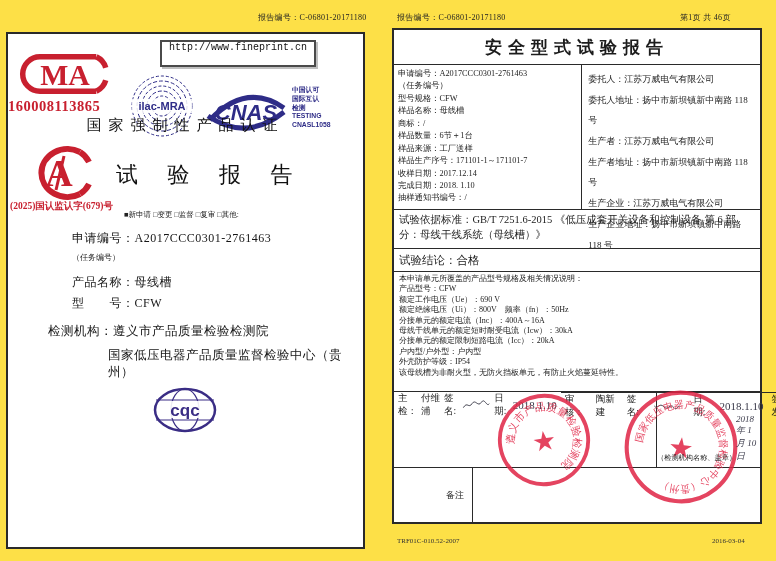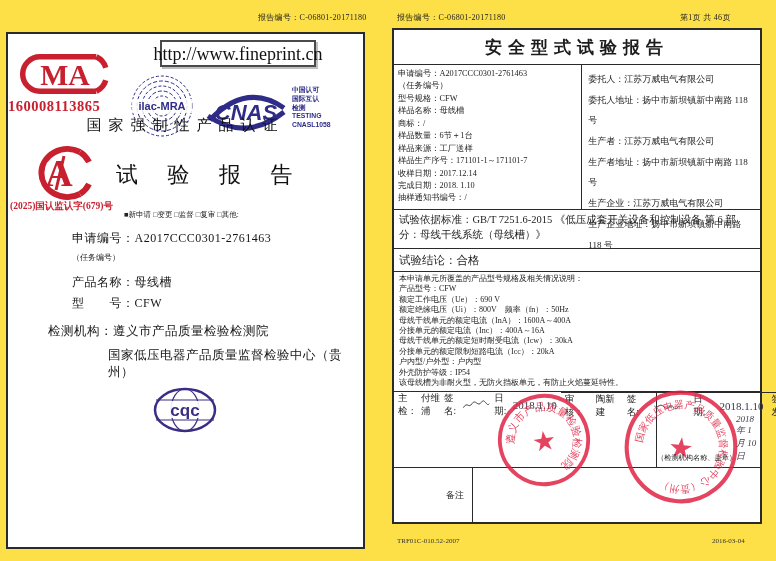--- a/index.html
+++ b/index.html
@@ -10,22 +10,22 @@
   .footer{font-size:7px;color:#333;font-family:"Liberation Serif",serif;}
 
   
   .page-left{position:absolute;left:6px;top:32px;width:355px;height:513px;
              border:2px solid #2a2a2a;background:#fff;}
   .cma-num{font-weight:bold;color:#c8202f;font-size:14.5px;letter-spacing:.5px;}
   .cnas-lines{font-size:6.8px;line-height:1.3;color:#2e2c87;font-weight:bold;
               font-family:"Liberation Sans",sans-serif;}
   .watermark{position:absolute;left:152px;top:6px;width:152px;height:23px;background:#fff;
              border:2px solid #4a4a4a;box-shadow:2px 2px 0 rgba(0,0,0,.25);
-             display:flex;align-items:flex-end;justify-content:center;
-             font-family:Liberation Serif, serif;font-size:18px;color:#111;}
+             display:flex;align-items:flex-start;justify-content:center;
+             font-family:Liberation Mono, monospace;font-size:10px;color:#111;}
   .cover-title{left:0;top:82px;width:100%;text-align:center;font-size:15px;
                letter-spacing:7px;color:#111;}
   .report-title{left:108px;top:126px;font-size:22px;letter-spacing:12px;color:#111;}
   .ac-caption{left:2px;top:166px;font-size:9.5px;font-weight:bold;color:#c8202f;}
   .checkline{left:116px;top:176px;font-size:7.5px;color:#222;}
   .cov-line{font-size:12px;color:#151515;letter-spacing:.5px;}
 
   
   .page-right{position:absolute;left:392px;top:28px;width:366px;height:492px;
               border:2px solid #2a2a2a;background:#fff;display:flex;flex-direction:column;}
@@ -169,21 +169,20 @@
 
     <div class="r-standard line">试验依据标准：GB/T 7251.6-2015 《低压成套开关设备和控制设备 第 6 部分：母线干线系统（母线槽）》</div>
 
     <div class="r-conclusion">试验结论：合格</div>
 
     <div class="r-desc">
       <div class="line">本申请单元所覆盖的产品型号规格及相关情况说明：</div>
       <div class="line">产品型号：CFW</div>
       <div class="line">额定工作电压（Ue）：690 V</div>
       <div class="line">额定绝缘电压（Ui）：800V　频率（fn）：50Hz</div>
-      <div class="line">母线干线单元的额定电流（InA）：1600A～400A</div>
       <div class="line">分接单元的额定电流（Inc）：400A～16A</div>
       <div class="line">母线干线单元的额定短时耐受电流（Icw）：30kA</div>
       <div class="line">分接单元的额定限制短路电流（Icc）：20kA</div>
       <div class="line">户内型/户外型：户内型</div>
       <div class="line">外壳防护等级：IP54</div>
       <div class="line">该母线槽为非耐火型，无防火挡板单元，有防止火焰蔓延特性。</div>
     </div>
 
     <div class="r-sign">
       <div class="sig-left">

